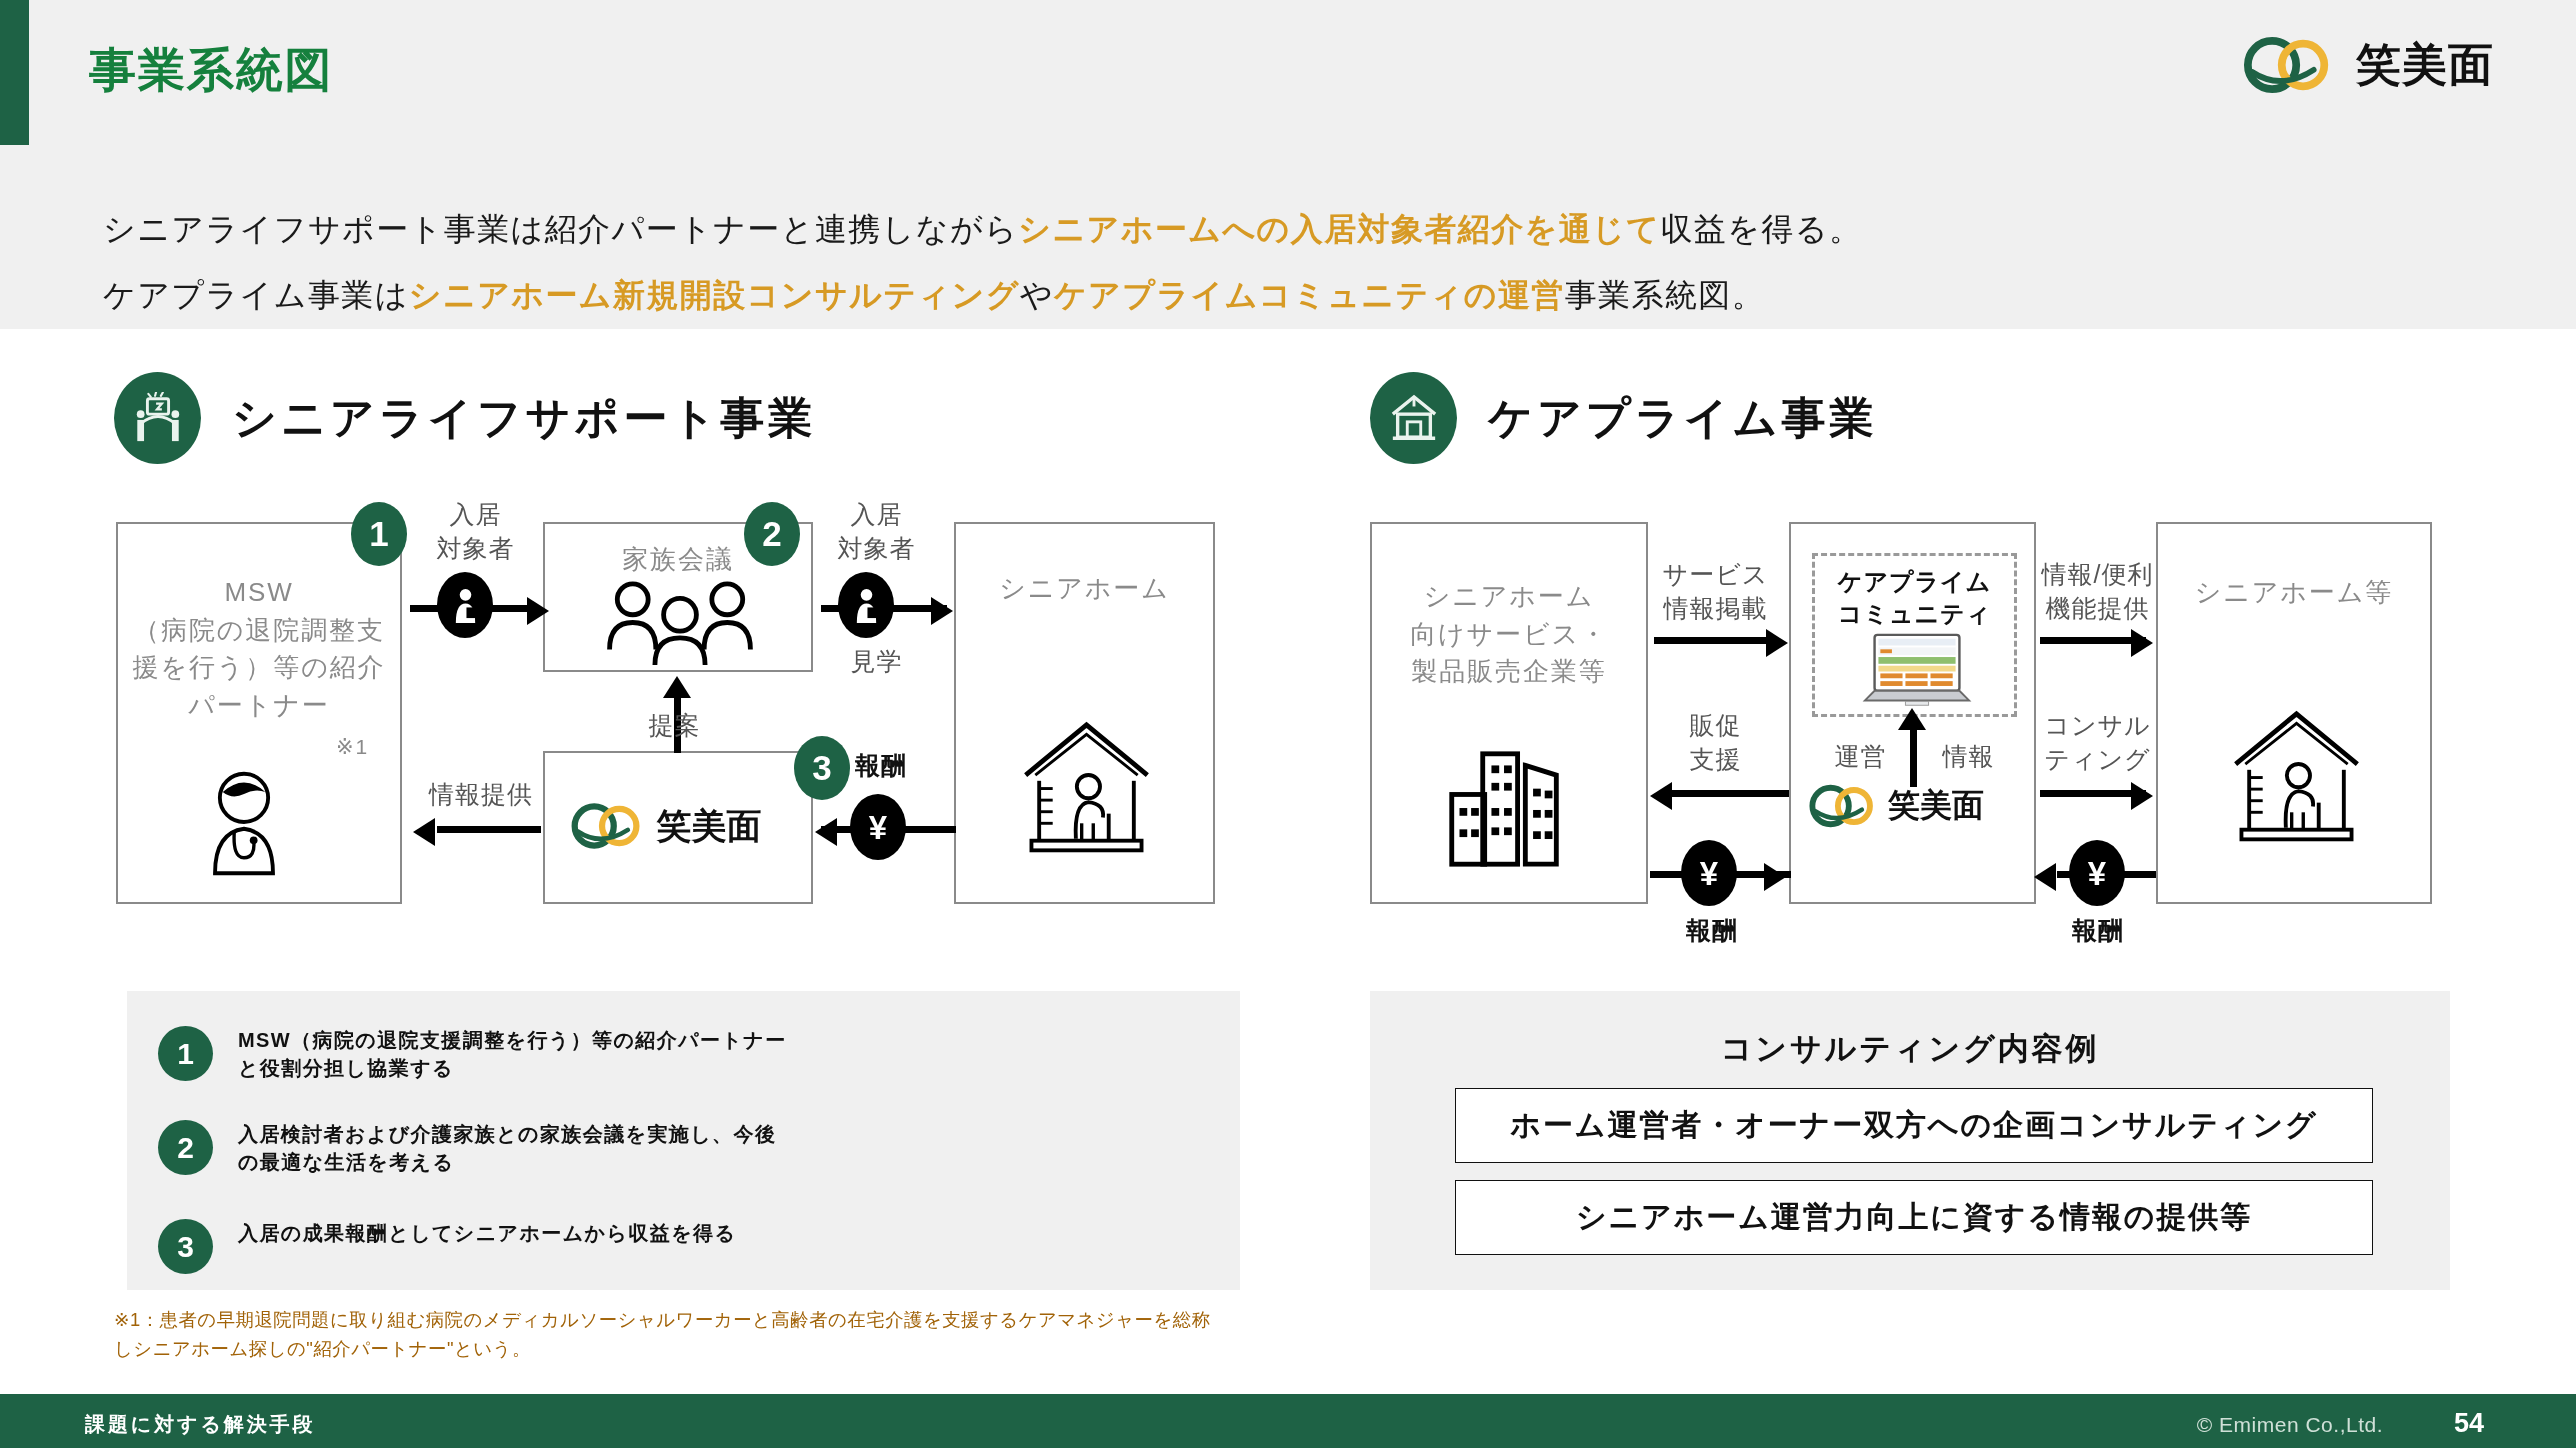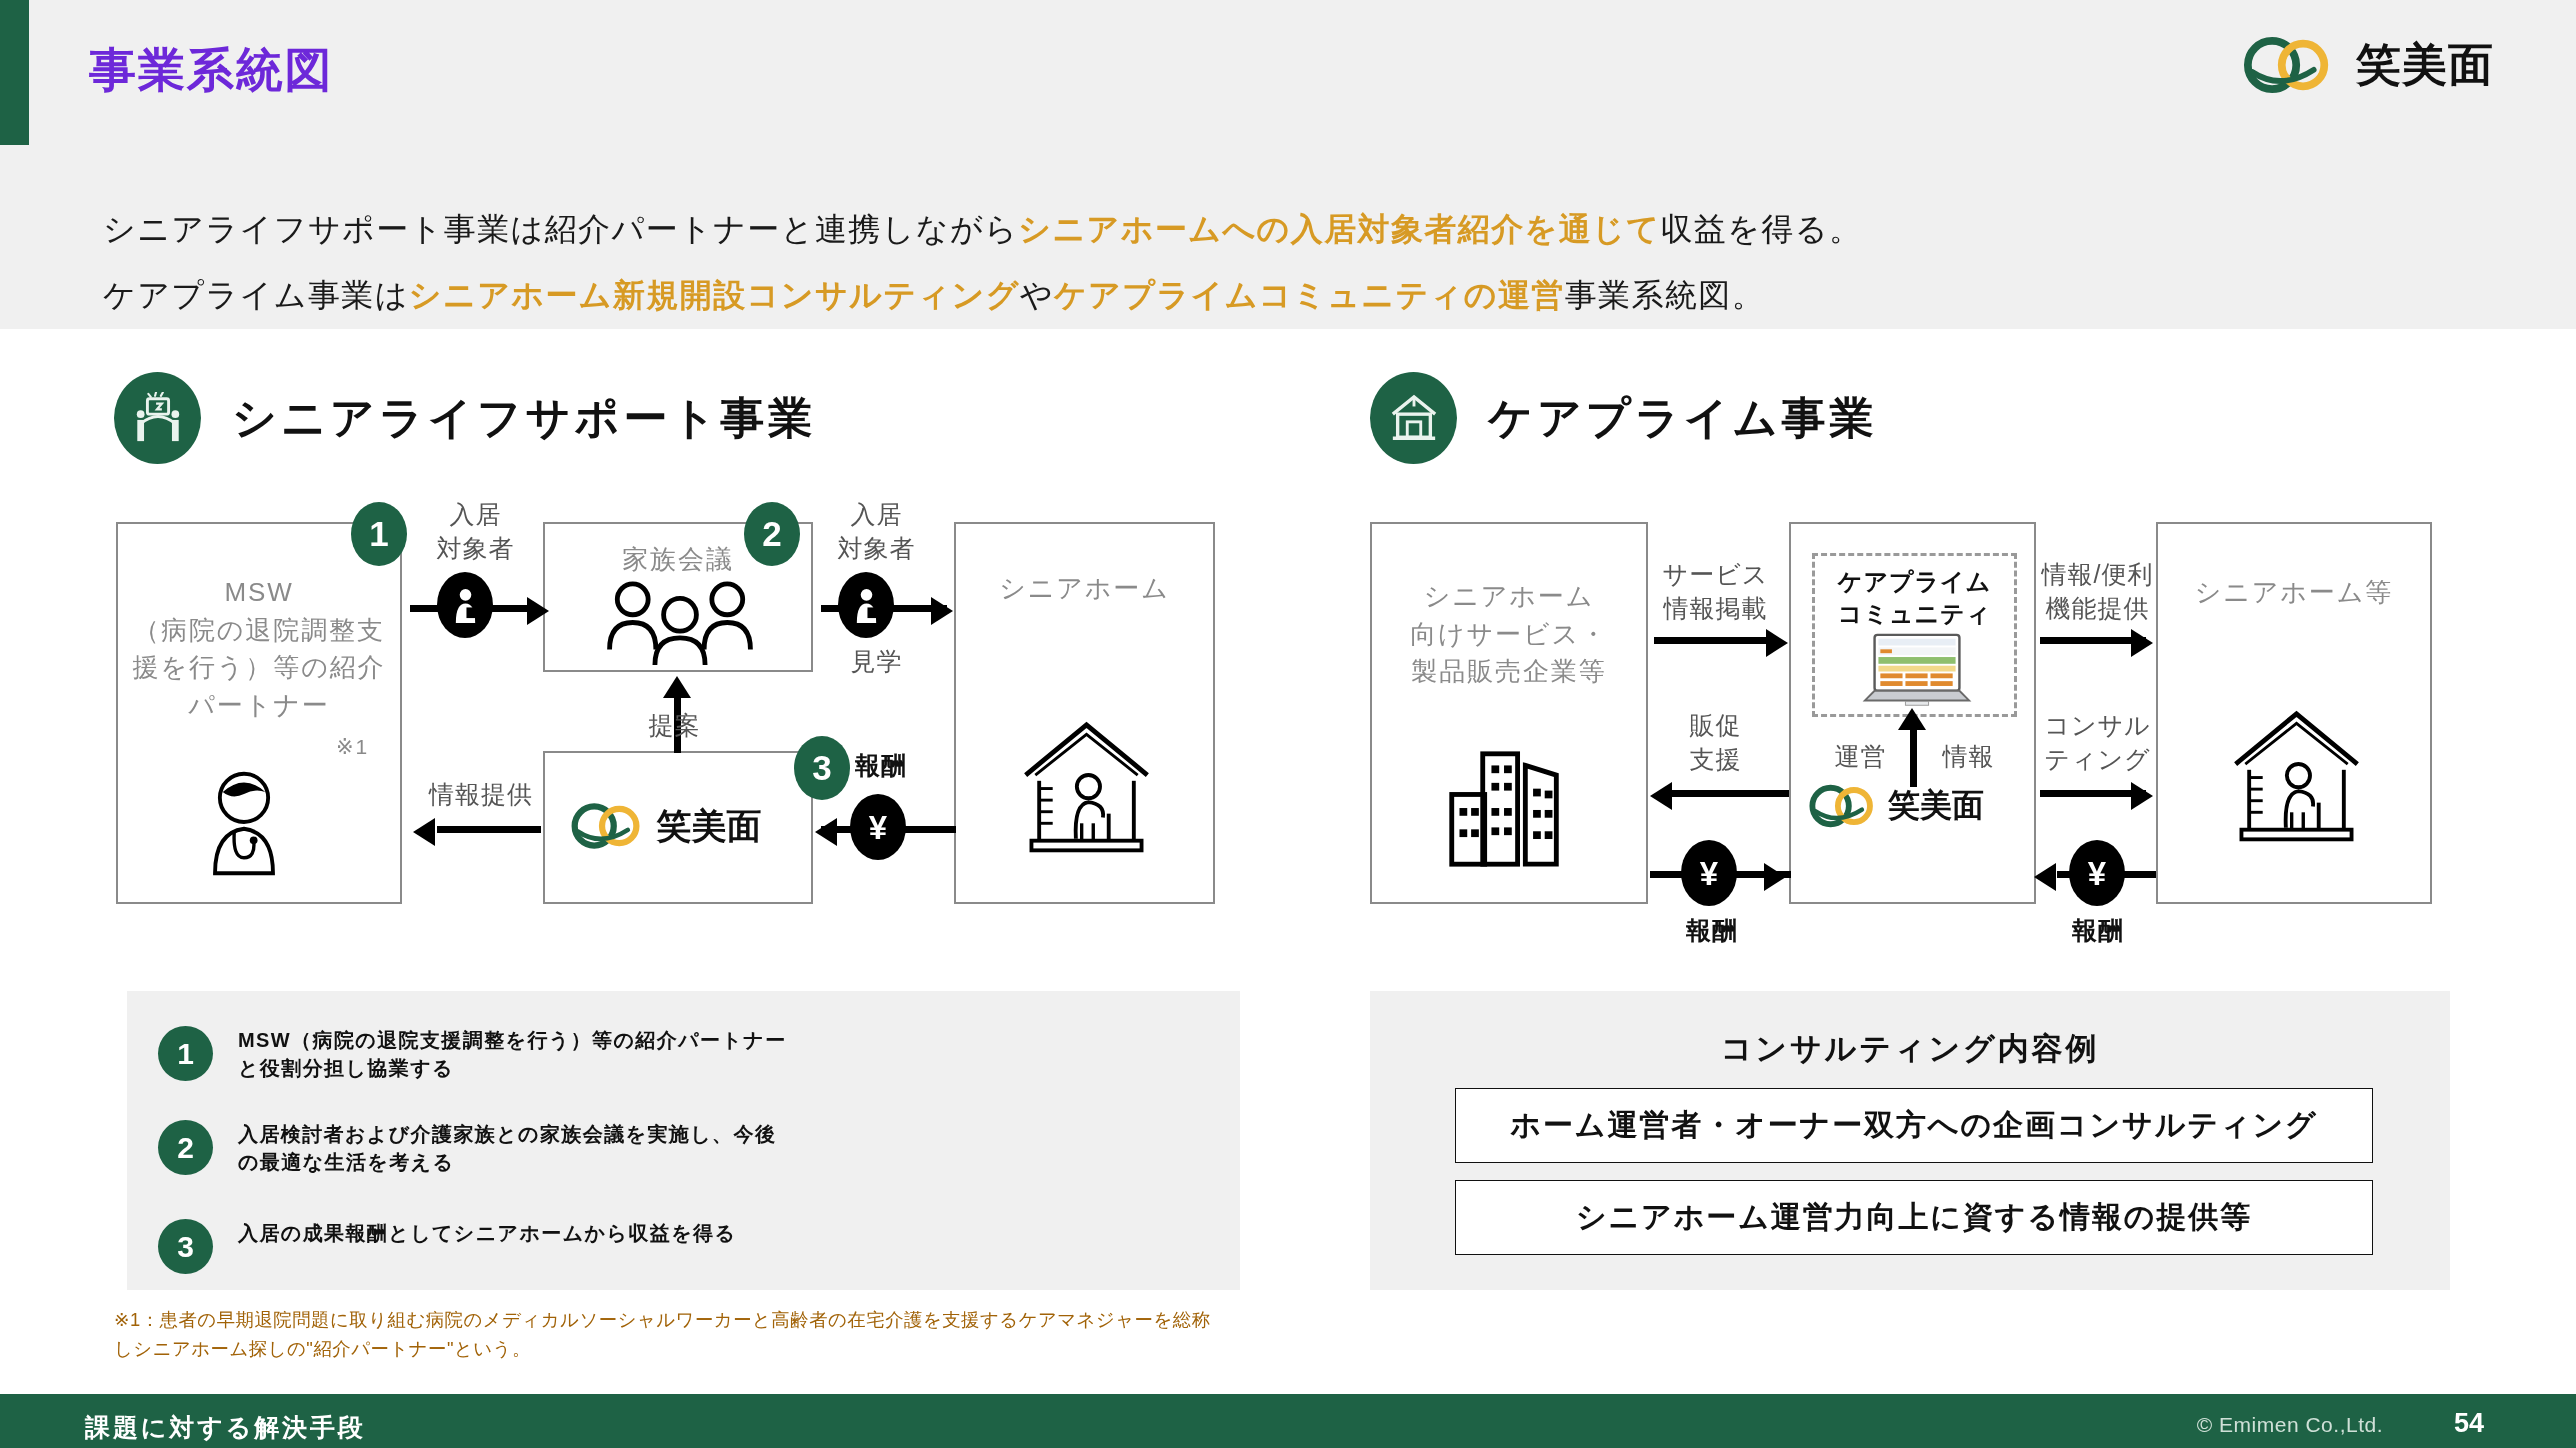--- a/index.html
+++ b/index.html
@@ -7,21 +7,21 @@
     width:2576px;height:1449px;background:#ffffff;
     font-family:"Liberation Sans","DejaVu Sans",sans-serif;
     overflow:hidden;position:relative;
   }
   .slide{position:absolute;inset:0;}
 
   
   .header-band{position:absolute;left:0;top:0;width:2576px;height:329px;background:#F0F0F0;}
   .accent-bar{position:absolute;left:0;top:0;width:29px;height:145px;background:#1E6245;}
   .page-title{
-    position:absolute;left:89px;top:39px;font-size:47px;font-weight:700;color:#6d28d9;
+    position:absolute;left:89px;top:39px;font-size:47px;font-weight:700;color:#15803d;
     letter-spacing:1.9px;
   }
   .brand{position:absolute;right:82px;top:35px;display:flex;align-items:center;gap:21px;}
   .brand-name{font-size:45px;font-weight:700;color:#111;letter-spacing:1px;}
 
   .lede{position:absolute;left:103px;top:169px;width:2366px;margin-top:44px;}
   .lede-line{font-size:32px;color:#1a1a1a;letter-spacing:1.4px;line-height:1.0;margin-bottom:34px;}
   .hl{color:#D79A24;font-weight:700;}
 
   
@@ -77,21 +77,21 @@
 
   .panel-title{position:absolute;left:0;right:0;text-align:center;font-size:31px;font-weight:700;color:#111;letter-spacing:2.9px;}
   .wbox{position:absolute;border:1.9px solid #111;background:#fff;box-sizing:border-box;
         display:flex;align-items:center;justify-content:center;
         font-size:30px;font-weight:700;color:#111;letter-spacing:1.9px;}
 
   .footnote{position:absolute;left:114px;top:1306px;width:1159px;color:#a16207;font-size:18.4px;line-height:1.55;letter-spacing:0.5px;}
 
   
   .footer{position:absolute;left:0;top:1394px;width:2576px;height:55px;background:#1E6245;}
-  .footer-title{position:absolute;left:85px;top:1411px;color:#fff;font-size:25px;font-weight:700;letter-spacing:2.9px;}
+  .footer-title{position:absolute;left:85px;top:1411px;color:#fff;font-size:20px;font-weight:700;letter-spacing:2.9px;}
   .footer-copy{position:absolute;right:193px;top:1413px;color:#cfe0d7;font-size:21px;letter-spacing:0.5px;}
   .footer-page{position:absolute;right:92px;top:1408px;color:#fff;font-size:27px;font-weight:700;}
 </style>
 </head>
 <body>
 
 <div class="slide">
 
   <div class="header-band"></div>
   <div class="accent-bar"></div>

